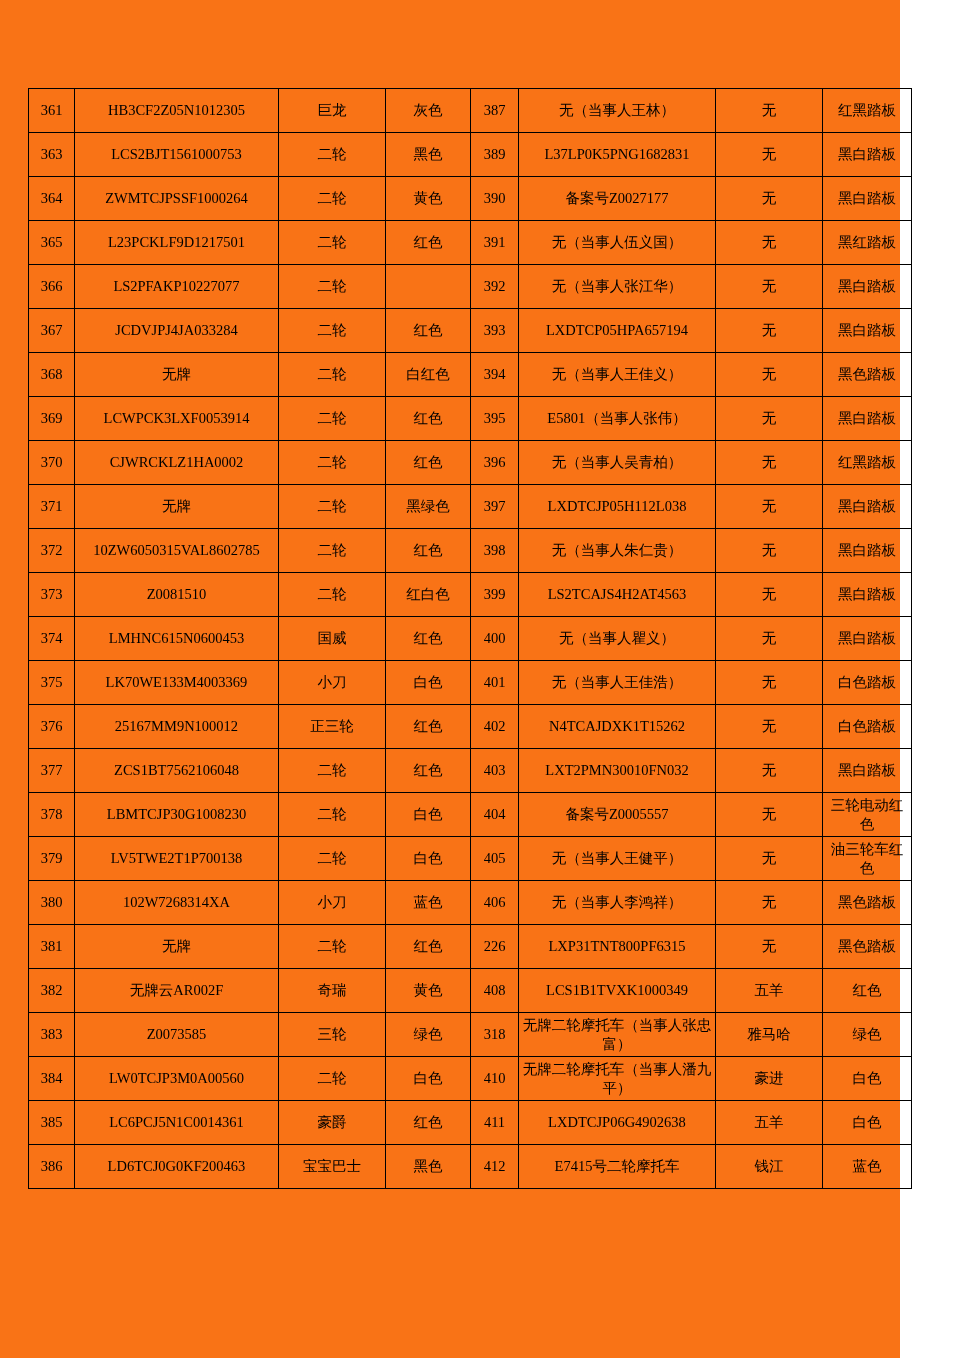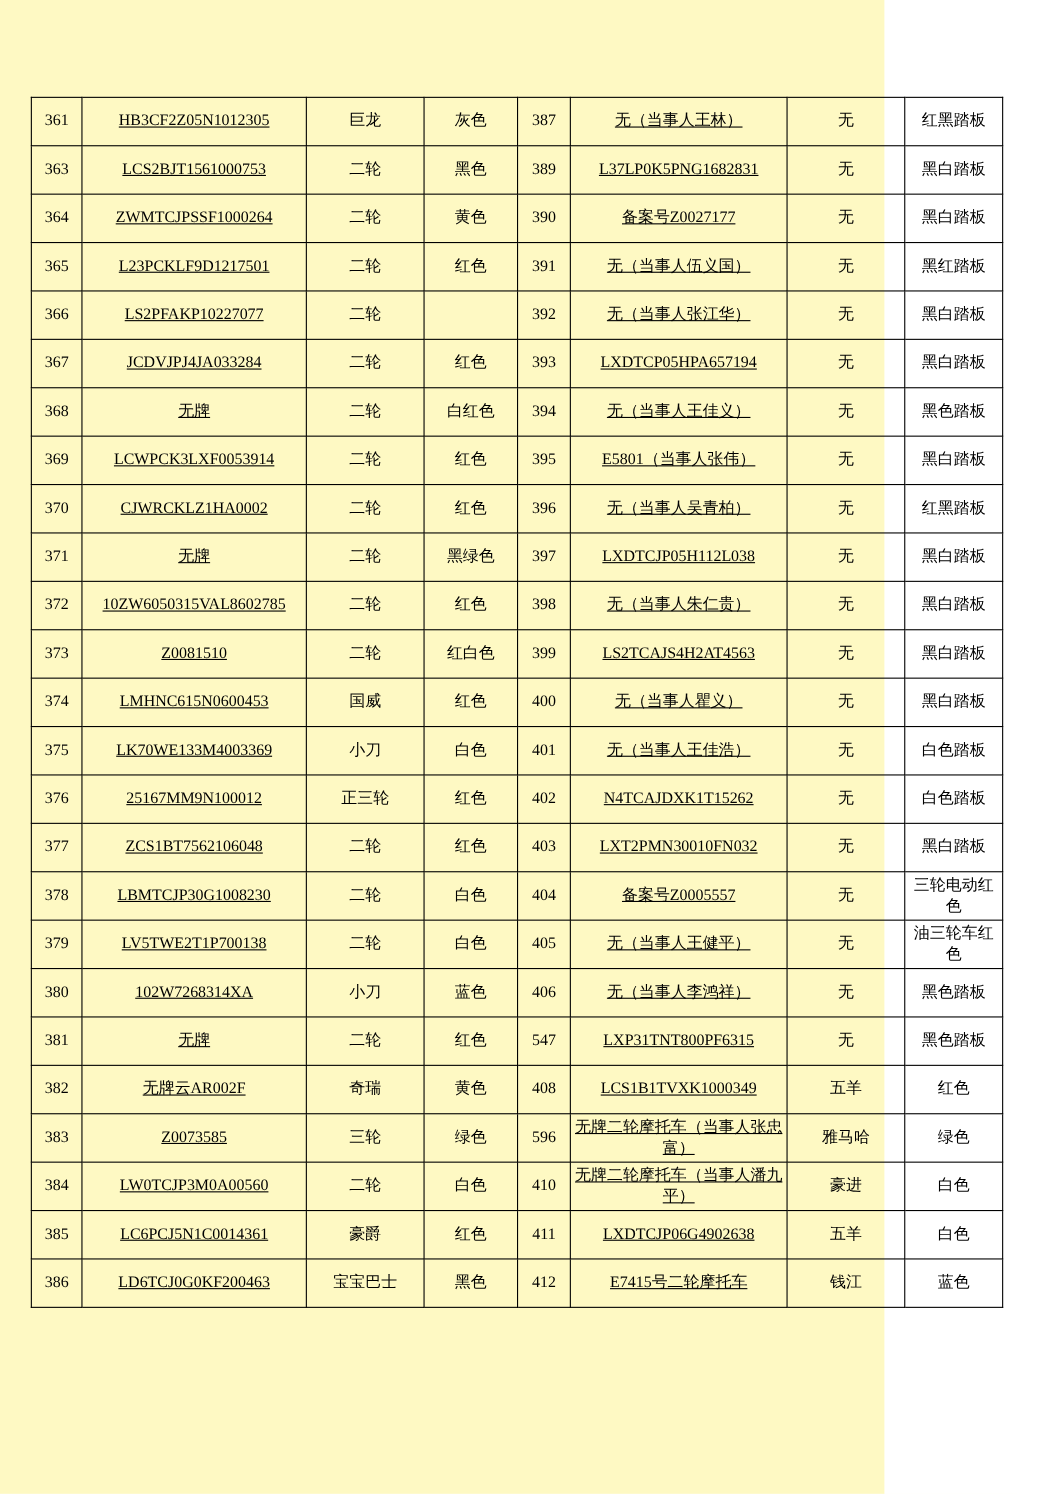--- a/index.html
+++ b/index.html
@@ -9,23 +9,23 @@
   }
   body {
     width: 960px;
     height: 1358px;
     font-family: "Liberation Serif", "DejaVu Serif", serif;
     color: #000000;
     overflow: hidden;
   }
   #page {
     position: relative;
-    width: 804px;
+    width: 900px;
     height: 1358px;
-    background: #fef9c3;
+    background: #f97316;
   }
   #table-wrap {
     position: absolute;
     left: 28px;
     top: 88px;
     width: 883px;
   }
   table.reg-table {
     border-collapse: collapse;
     table-layout: fixed;
@@ -48,21 +48,21 @@
   col.c-vin   { width: 204px; }
   col.c-brand { width: 107px; }
   col.c-color { width: 85px; }
   
   col.c-idx2   { width: 48px; }
   col.c-vin2   { width: 197px; }
   col.c-brand2 { width: 107px; }
   col.c-color2 { width: 89px; }
 
   td.idx      { font-size: 14.5px; }
-  td.vin      { font-size: 14px; text-decoration: underline; }
+  td.vin      { font-size: 14px; }
   td.brand    { font-size: 15px; }
   td.color    { font-size: 15px; }
   td.cjk      { font-size: 15px; }
   td.tall     { line-height: 1.15; font-size: 14.5px; }
   td.wrap2    { line-height: 1.2; font-size: 14.5px; margin-left: 20px; }
 </style>
 </head>
 <body>
 
 <div id="page">
@@ -267,41 +267,41 @@
             <td class="idx">406</td>
             <td class="vin cjk">无（当事人李鸿祥）</td>
             <td class="brand">无</td>
             <td class="color">黑色踏板</td>
           </tr>
           <tr>
             <td class="idx">381</td>
             <td class="vin cjk">无牌</td>
             <td class="brand">二轮</td>
             <td class="color">红色</td>
-            <td class="idx">547</td>
+            <td class="idx">226</td>
             <td class="vin">LXP31TNT800PF6315</td>
             <td class="brand">无</td>
             <td class="color">黑色踏板</td>
           </tr>
           <tr>
             <td class="idx">382</td>
             <td class="vin cjk">无牌云AR002F</td>
             <td class="brand">奇瑞</td>
             <td class="color">黄色</td>
             <td class="idx">408</td>
             <td class="vin">LCS1B1TVXK1000349</td>
             <td class="brand">五羊</td>
             <td class="color">红色</td>
           </tr>
           <tr>
             <td class="idx">383</td>
             <td class="vin">Z0073585</td>
             <td class="brand">三轮</td>
             <td class="color">绿色</td>
-            <td class="idx">596</td>
+            <td class="idx">318</td>
             <td class="vin cjk wrap2">无牌二轮摩托车（当事人张忠富）</td>
             <td class="brand">雅马哈</td>
             <td class="color">绿色</td>
           </tr>
           <tr>
             <td class="idx">384</td>
             <td class="vin">LW0TCJP3M0A00560</td>
             <td class="brand">二轮</td>
             <td class="color">白色</td>
             <td class="idx">410</td>

